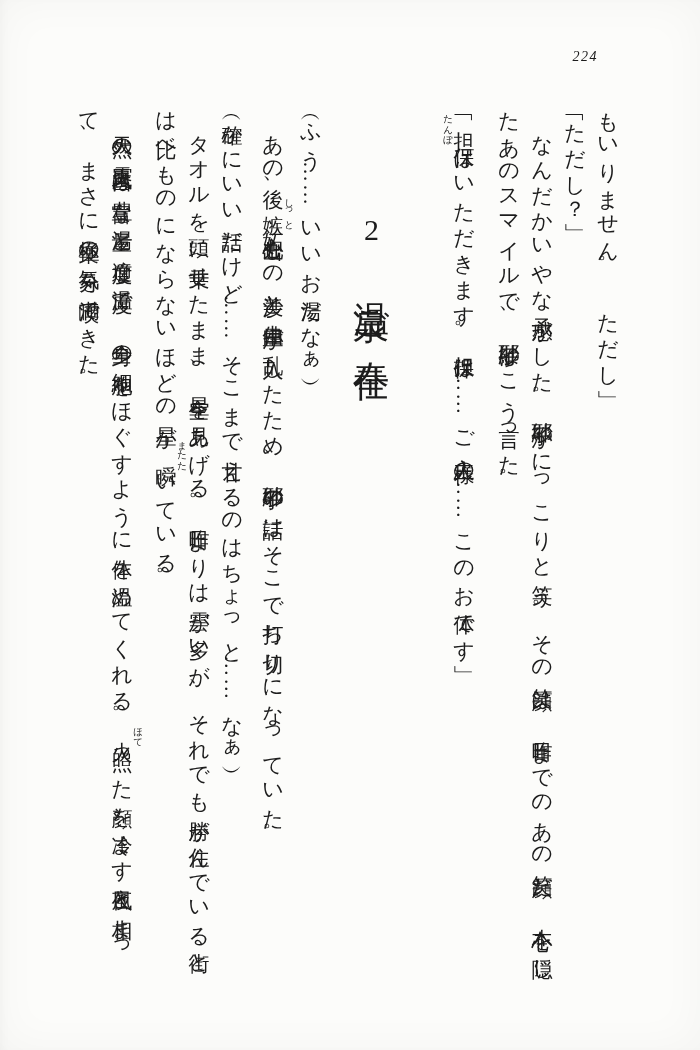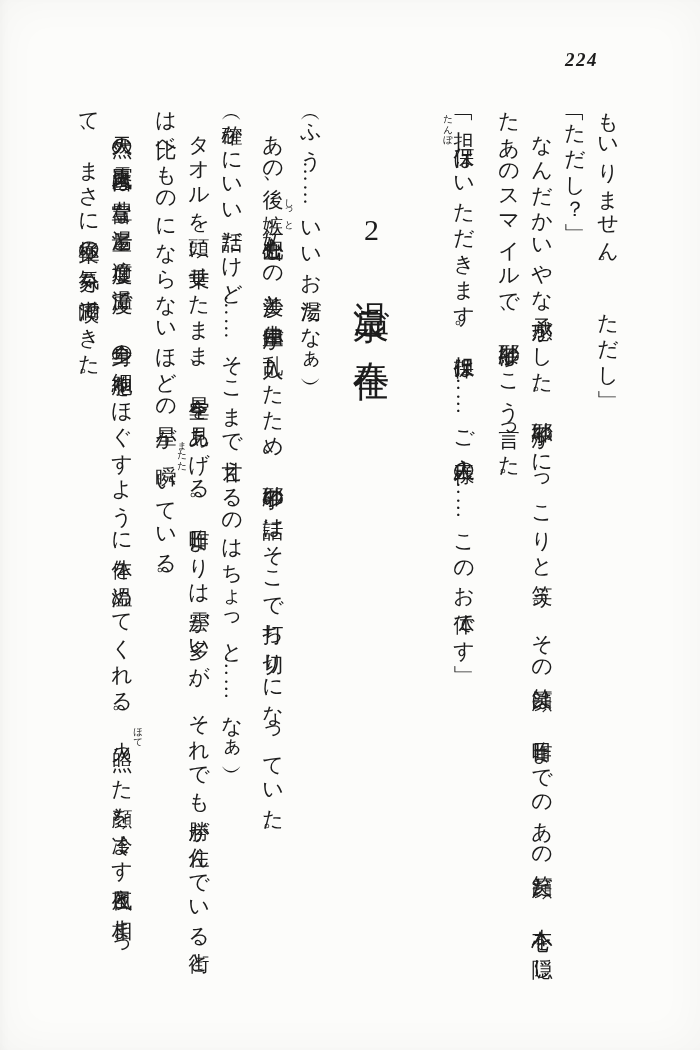--- a/index.html
+++ b/index.html
@@ -14,24 +14,23 @@
     background: var(--paper, #fcfcfa);
     color: var(--ink, #1c1c1c);
     font-family: "Liberation Serif", "DejaVu Serif", serif;
     overflow: hidden;
     box-shadow: inset 0 0 45px rgba(0,0,0,0.035), inset 6px 0 14px -8px rgba(0,0,0,0.05);
   }
   .page-number {
     position: absolute;
     top: 49px;
     right: 102px;
-    font-size: 19px;
+    font-size: 14px;
     letter-spacing: 1.5px;
     font-style: italic;
-    font-weight: bold;
   }
   .content {
     position: absolute;
     top: 97px;
     right: 76px;
     height: 886px;
     writing-mode: vertical-rl;
     text-orientation: mixed;
     font-size: 21px;
     line-height: 33px;

